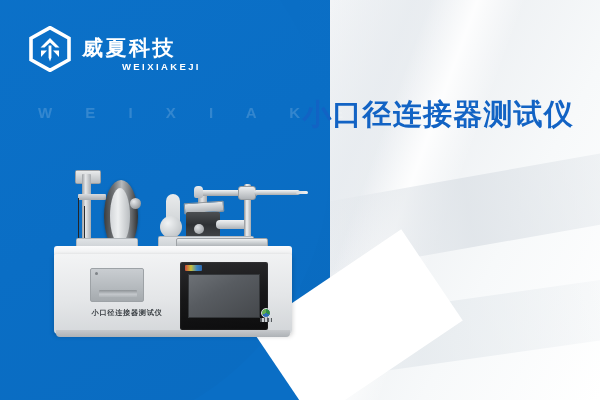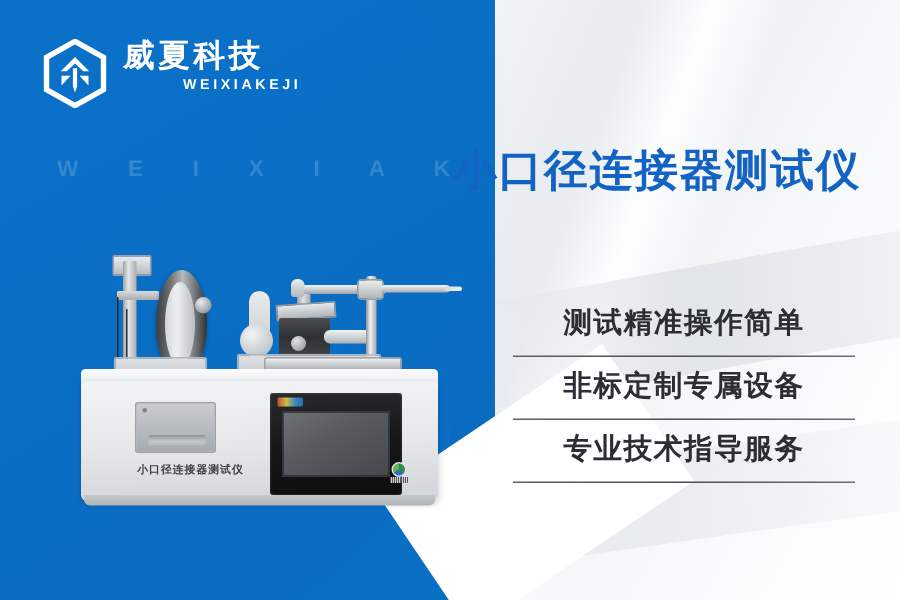--- a/index.html
+++ b/index.html
@@ -69,21 +69,21 @@
     font-weight:700;
     color:rgba(255,255,255,.17);
     white-space:nowrap;
     user-select:none;
     text-align:right;
   }
 
   
   .logo {
     position:absolute; left:28px; top:26px;
-    display:flex; align-items:flex-start; gap:10px;
+    display:flex; align-items:flex-end; gap:10px;
   }
   .logo-mark { width:44px; height:46px; flex:none; }
   .logo-text { display:flex; flex-direction:column; justify-content:center; }
   .logo-cn {
     font-size:21px; font-weight:700; color:#ffffff;
     letter-spacing:2.5px; line-height:1.12;
   }
   .logo-en {
     font-size:9.5px; font-weight:700; color:#ffffff;
     letter-spacing:2.4px; line-height:1.2; margin-top:1px;margin-left:40px;
@@ -423,29 +423,15 @@
 
     <div class="m-badge">
       <div class="m-badge-circle"></div>
       <div class="m-badge-bar"></div>
     </div>
   </div>
 
   <div class="content">
     <div class="title">小口径连接器测试仪</div>
 
-    <div class="features">
-      <div class="feature-row">
-        <div class="feature-text">测试精准操作简单</div>
-        <div class="feature-rule"></div>
-      </div>
-      <div class="feature-row">
-        <div class="feature-text">非标定制专属设备</div>
-        <div class="feature-rule"></div>
-      </div>
-      <div class="feature-row">
-        <div class="feature-text">专业技术指导服务</div>
-        <div class="feature-rule"></div>
-      </div>
-    </div>
   </div>
 
 </div>
 
 </body></html>

